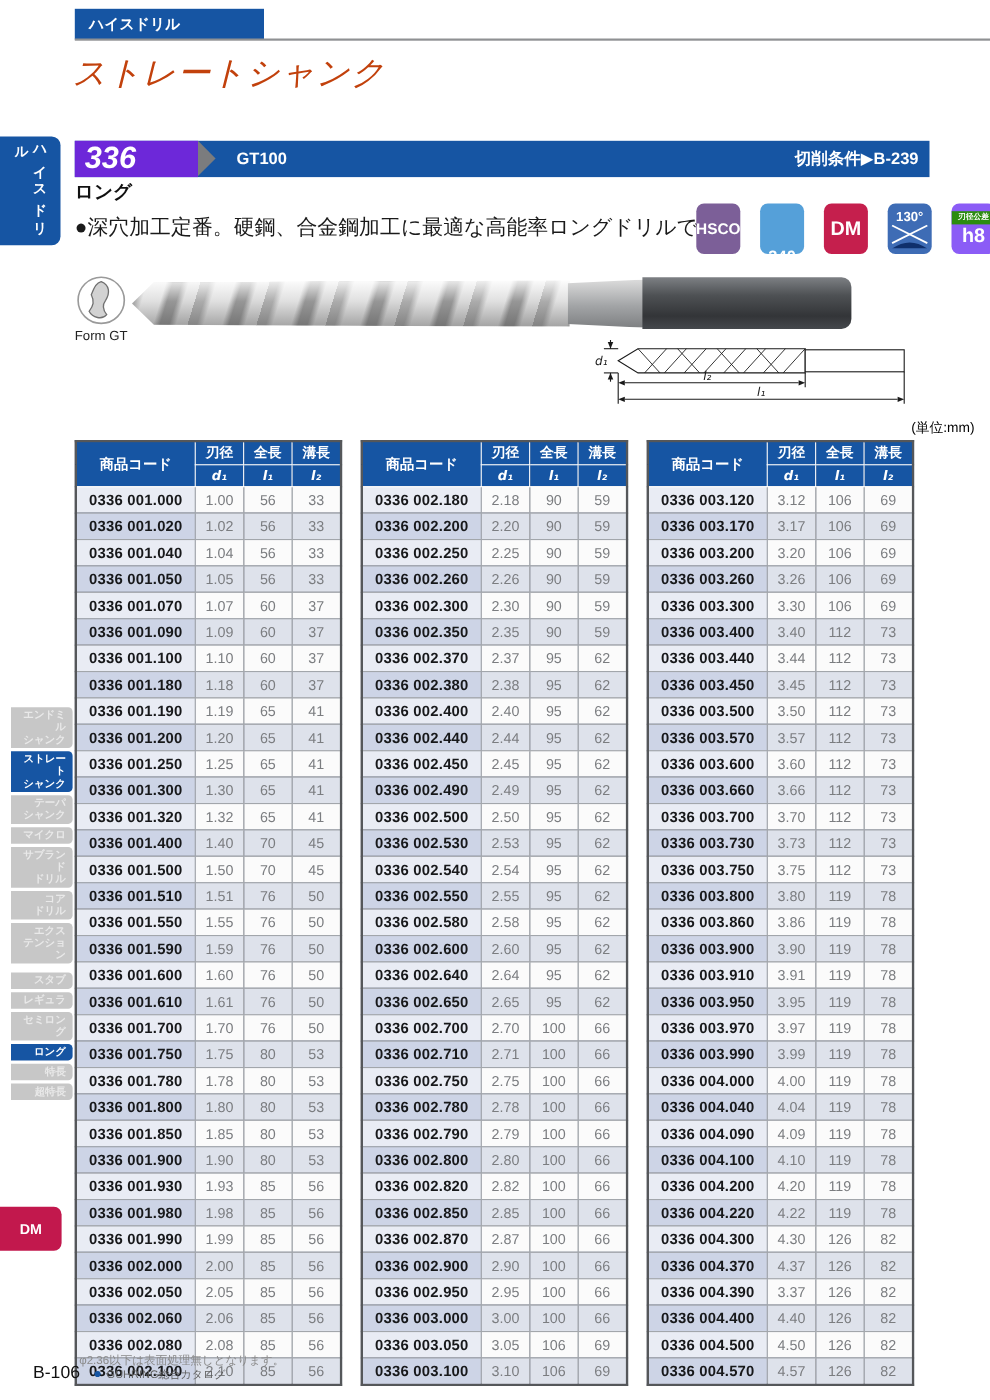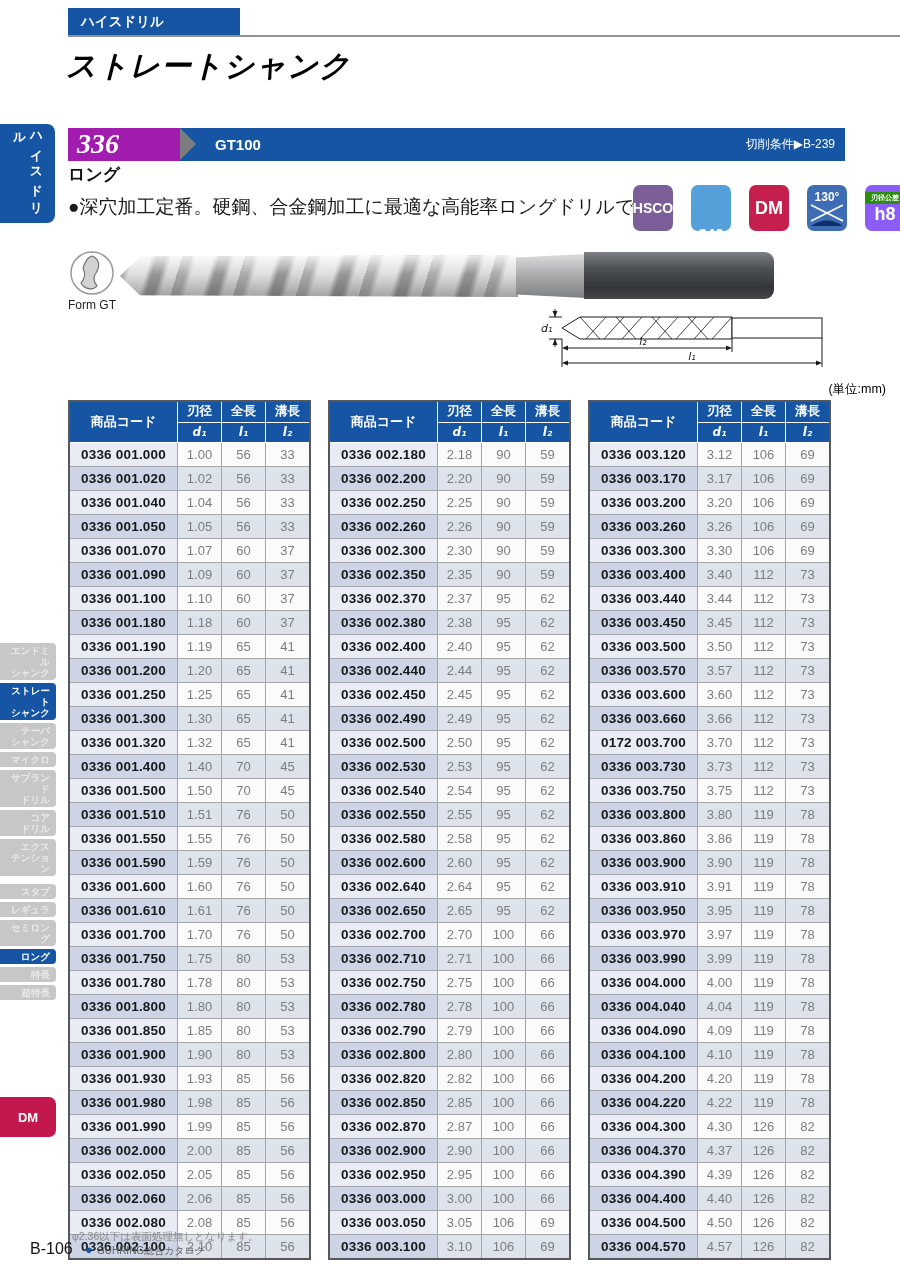--- a/index.html
+++ b/index.html
@@ -4,44 +4,44 @@
 <style>
   html,body{margin:0;padding:0;}
   body{width:900px;height:1273px;position:relative;background:#ffffff;
        font-family:"Liberation Sans","DejaVu Sans",sans-serif;overflow:hidden;}
   .abs{position:absolute;}
 
   
   .cat-badge{left:68px;top:8px;width:172px;height:28px;background:#1655a3;color:#fff;
              font-size:13.5px;font-weight:bold;line-height:28px;padding-left:13px;box-sizing:border-box;}
   .head-rule{left:68px;top:35px;width:832px;height:2px;background:#8f9193;}
-  .page-title{left:66px;top:46px;font-size:30px;font-weight:bold;font-style:italic;color:#000000;letter-spacing:1px;text-align:center;}
+  .page-title{left:66px;top:46px;font-size:30px;font-weight:normal;font-style:italic;color:#c2410c;letter-spacing:1px;text-align:center;}
 
   
   .side-top-tab{left:0;top:124px;width:55px;height:99px;background:#1655a3;border-radius:0 8px 8px 0;
                 display:flex;align-items:center;justify-content:center;}
   .side-top-tab span{writing-mode:vertical-rl;text-orientation:upright;color:#fff;font-size:12.5px;
                 font-weight:bold;letter-spacing:3px;}
-  .sidebar{left:0;top:643px;width:56px;}
+  .sidebar{left:10px;top:643px;width:56px;}
   .side-group{margin-bottom:8px;}
   .side-tab{width:56px;box-sizing:border-box;margin-bottom:3px;padding:2px 6px 2px 2px;text-align:right;
             font-size:9.5px;line-height:11px;font-weight:bold;background:#c7c7c7;color:#e9e9e9;
             border-radius:0 4px 4px 0;white-space:pre-line;cursor:pointer;}
   .side-tab.active{background:#1655a3;color:#ffffff;}
   .dm-tab{left:0;top:1097px;width:56px;height:40px;background:#c2184d;border-radius:0 7px 7px 0;
           color:#fff;font-weight:bold;font-size:13px;display:flex;align-items:center;justify-content:center;cursor:pointer;}
 
   
   .banner{left:68px;top:128px;width:777px;height:33px;background:#1655a3;}
-  .series-chip{position:absolute;left:0;top:0;width:112px;height:33px;background:#a21caf;color:#fff;
-               font-size:28px;font-weight:bold;font-style:italic;line-height:32px;padding-left:9px;box-sizing:border-box;font-family:Liberation Serif, serif;}
+  .series-chip{position:absolute;left:0;top:0;width:112px;height:33px;background:#6d28d9;color:#fff;
+               font-size:28px;font-weight:bold;font-style:italic;line-height:32px;padding-left:9px;box-sizing:border-box;}
   .series-chip::after{content:'';position:absolute;right:-16px;top:0;width:0;height:0;
                border-top:16.5px solid transparent;border-bottom:16.5px solid transparent;border-left:16px solid #7b7c7e;}
   .series-name{position:absolute;left:147px;top:0;line-height:33px;color:#fff;font-weight:bold;font-size:15px;}
-  .cutcond{position:absolute;right:10px;top:0;line-height:33px;color:#fff;font-size:12px;font-weight:normal;cursor:pointer;}
+  .cutcond{position:absolute;right:10px;top:0;line-height:33px;color:#fff;font-size:15px;font-weight:bold;cursor:pointer;}
   .variant{left:68px;top:163px;font-size:17px;font-weight:bold;color:#111;}
   .desc{left:68px;top:194px;font-size:19px;color:#1a1a1a;}
 
   
   .badge-row{left:633px;top:185px;display:flex;gap:18px;}
   .fbadge{width:40px;height:46px;border-radius:7px;display:flex;flex-direction:column;align-items:center;
           justify-content:center;overflow:hidden;box-sizing:border-box;}
   .fbadge .big{color:#fff;font-weight:bold;}
   .fbadge .band{width:100%;height:12px;line-height:12px;text-align:center;font-size:7px;color:#fff;font-weight:bold;}
   .fbadge .mini{font-size:9px;font-weight:bold;line-height:10px;}
@@ -738,21 +738,21 @@
         <td class="num">112</td>
         <td class="num">73</td>
       </tr>
       <tr class="alt">
         <td class="code">0336 003.660</td>
         <td class="num">3.66</td>
         <td class="num">112</td>
         <td class="num">73</td>
       </tr>
       <tr>
-        <td class="code">0172 003.700</td>
+        <td class="code">0336 003.700</td>
         <td class="num">3.70</td>
         <td class="num">112</td>
         <td class="num">73</td>
       </tr>
       <tr class="alt">
         <td class="code">0336 003.730</td>
         <td class="num">3.73</td>
         <td class="num">112</td>
         <td class="num">73</td>
       </tr>
@@ -847,21 +847,21 @@
         <td class="num">82</td>
       </tr>
       <tr class="alt">
         <td class="code">0336 004.370</td>
         <td class="num">4.37</td>
         <td class="num">126</td>
         <td class="num">82</td>
       </tr>
       <tr>
         <td class="code">0336 004.390</td>
-        <td class="num">4.39</td>
+        <td class="num">3.37</td>
         <td class="num">126</td>
         <td class="num">82</td>
       </tr>
       <tr class="alt">
         <td class="code">0336 004.400</td>
         <td class="num">4.40</td>
         <td class="num">126</td>
         <td class="num">82</td>
       </tr>
       <tr>

